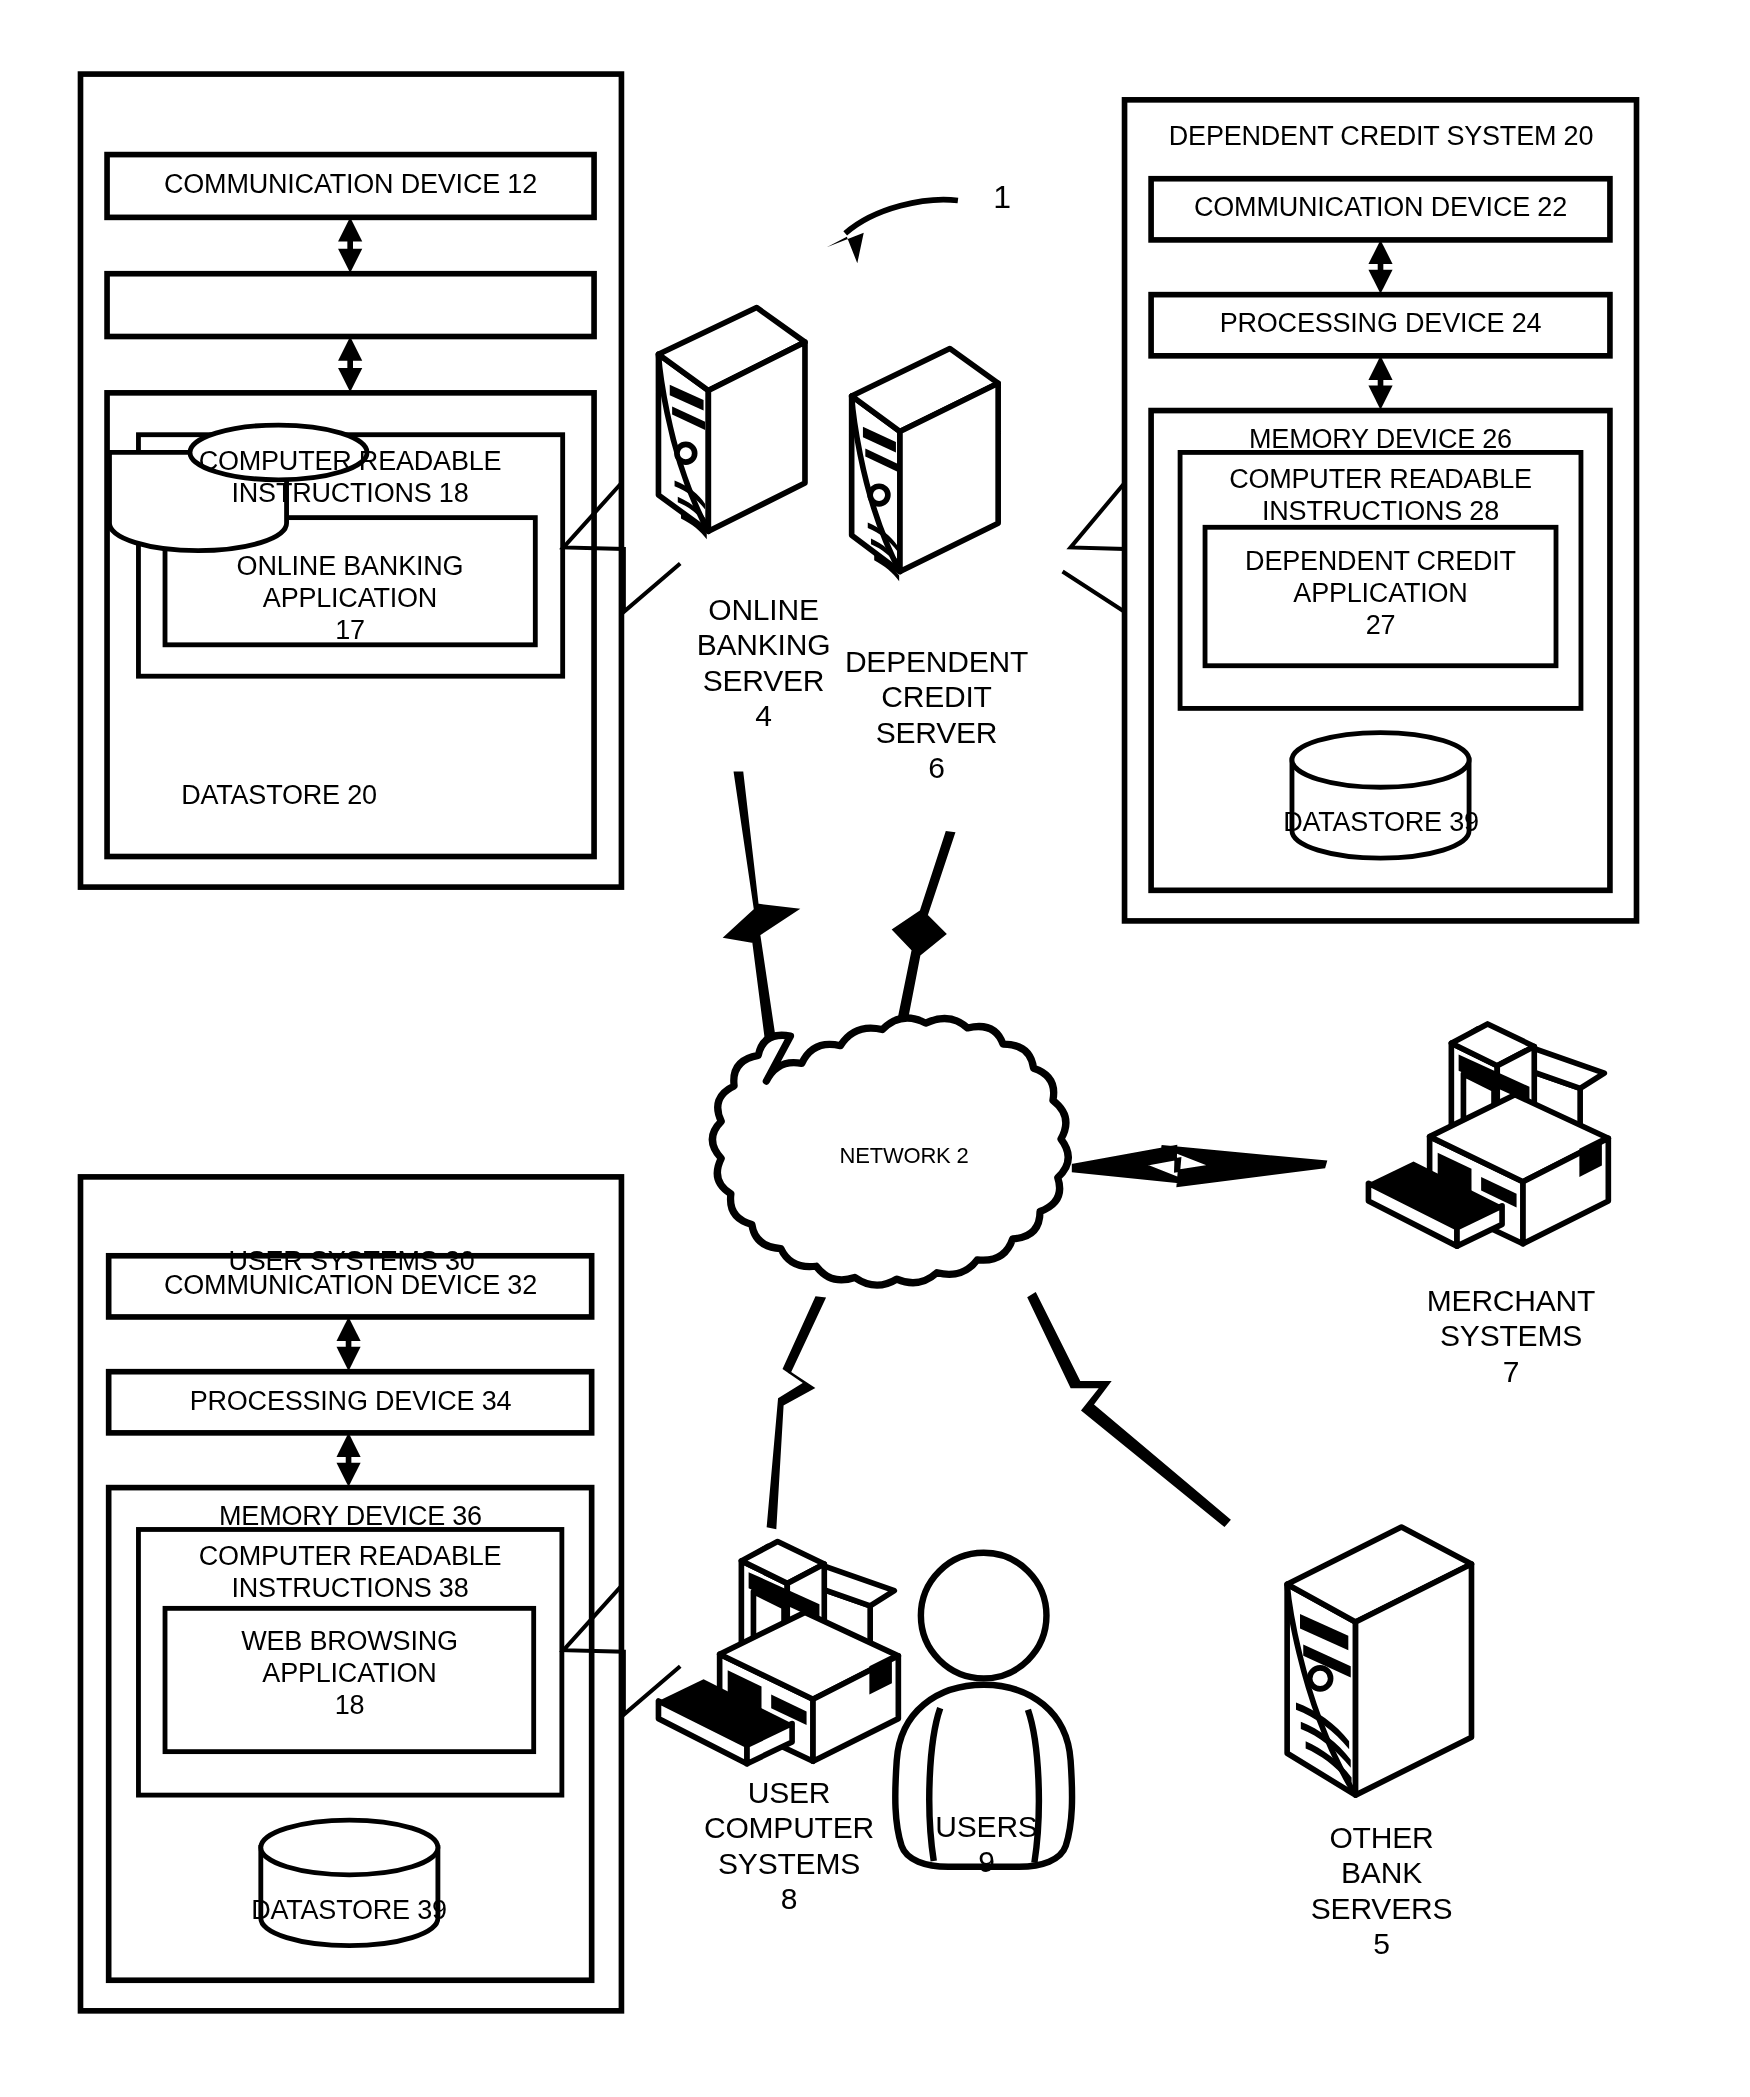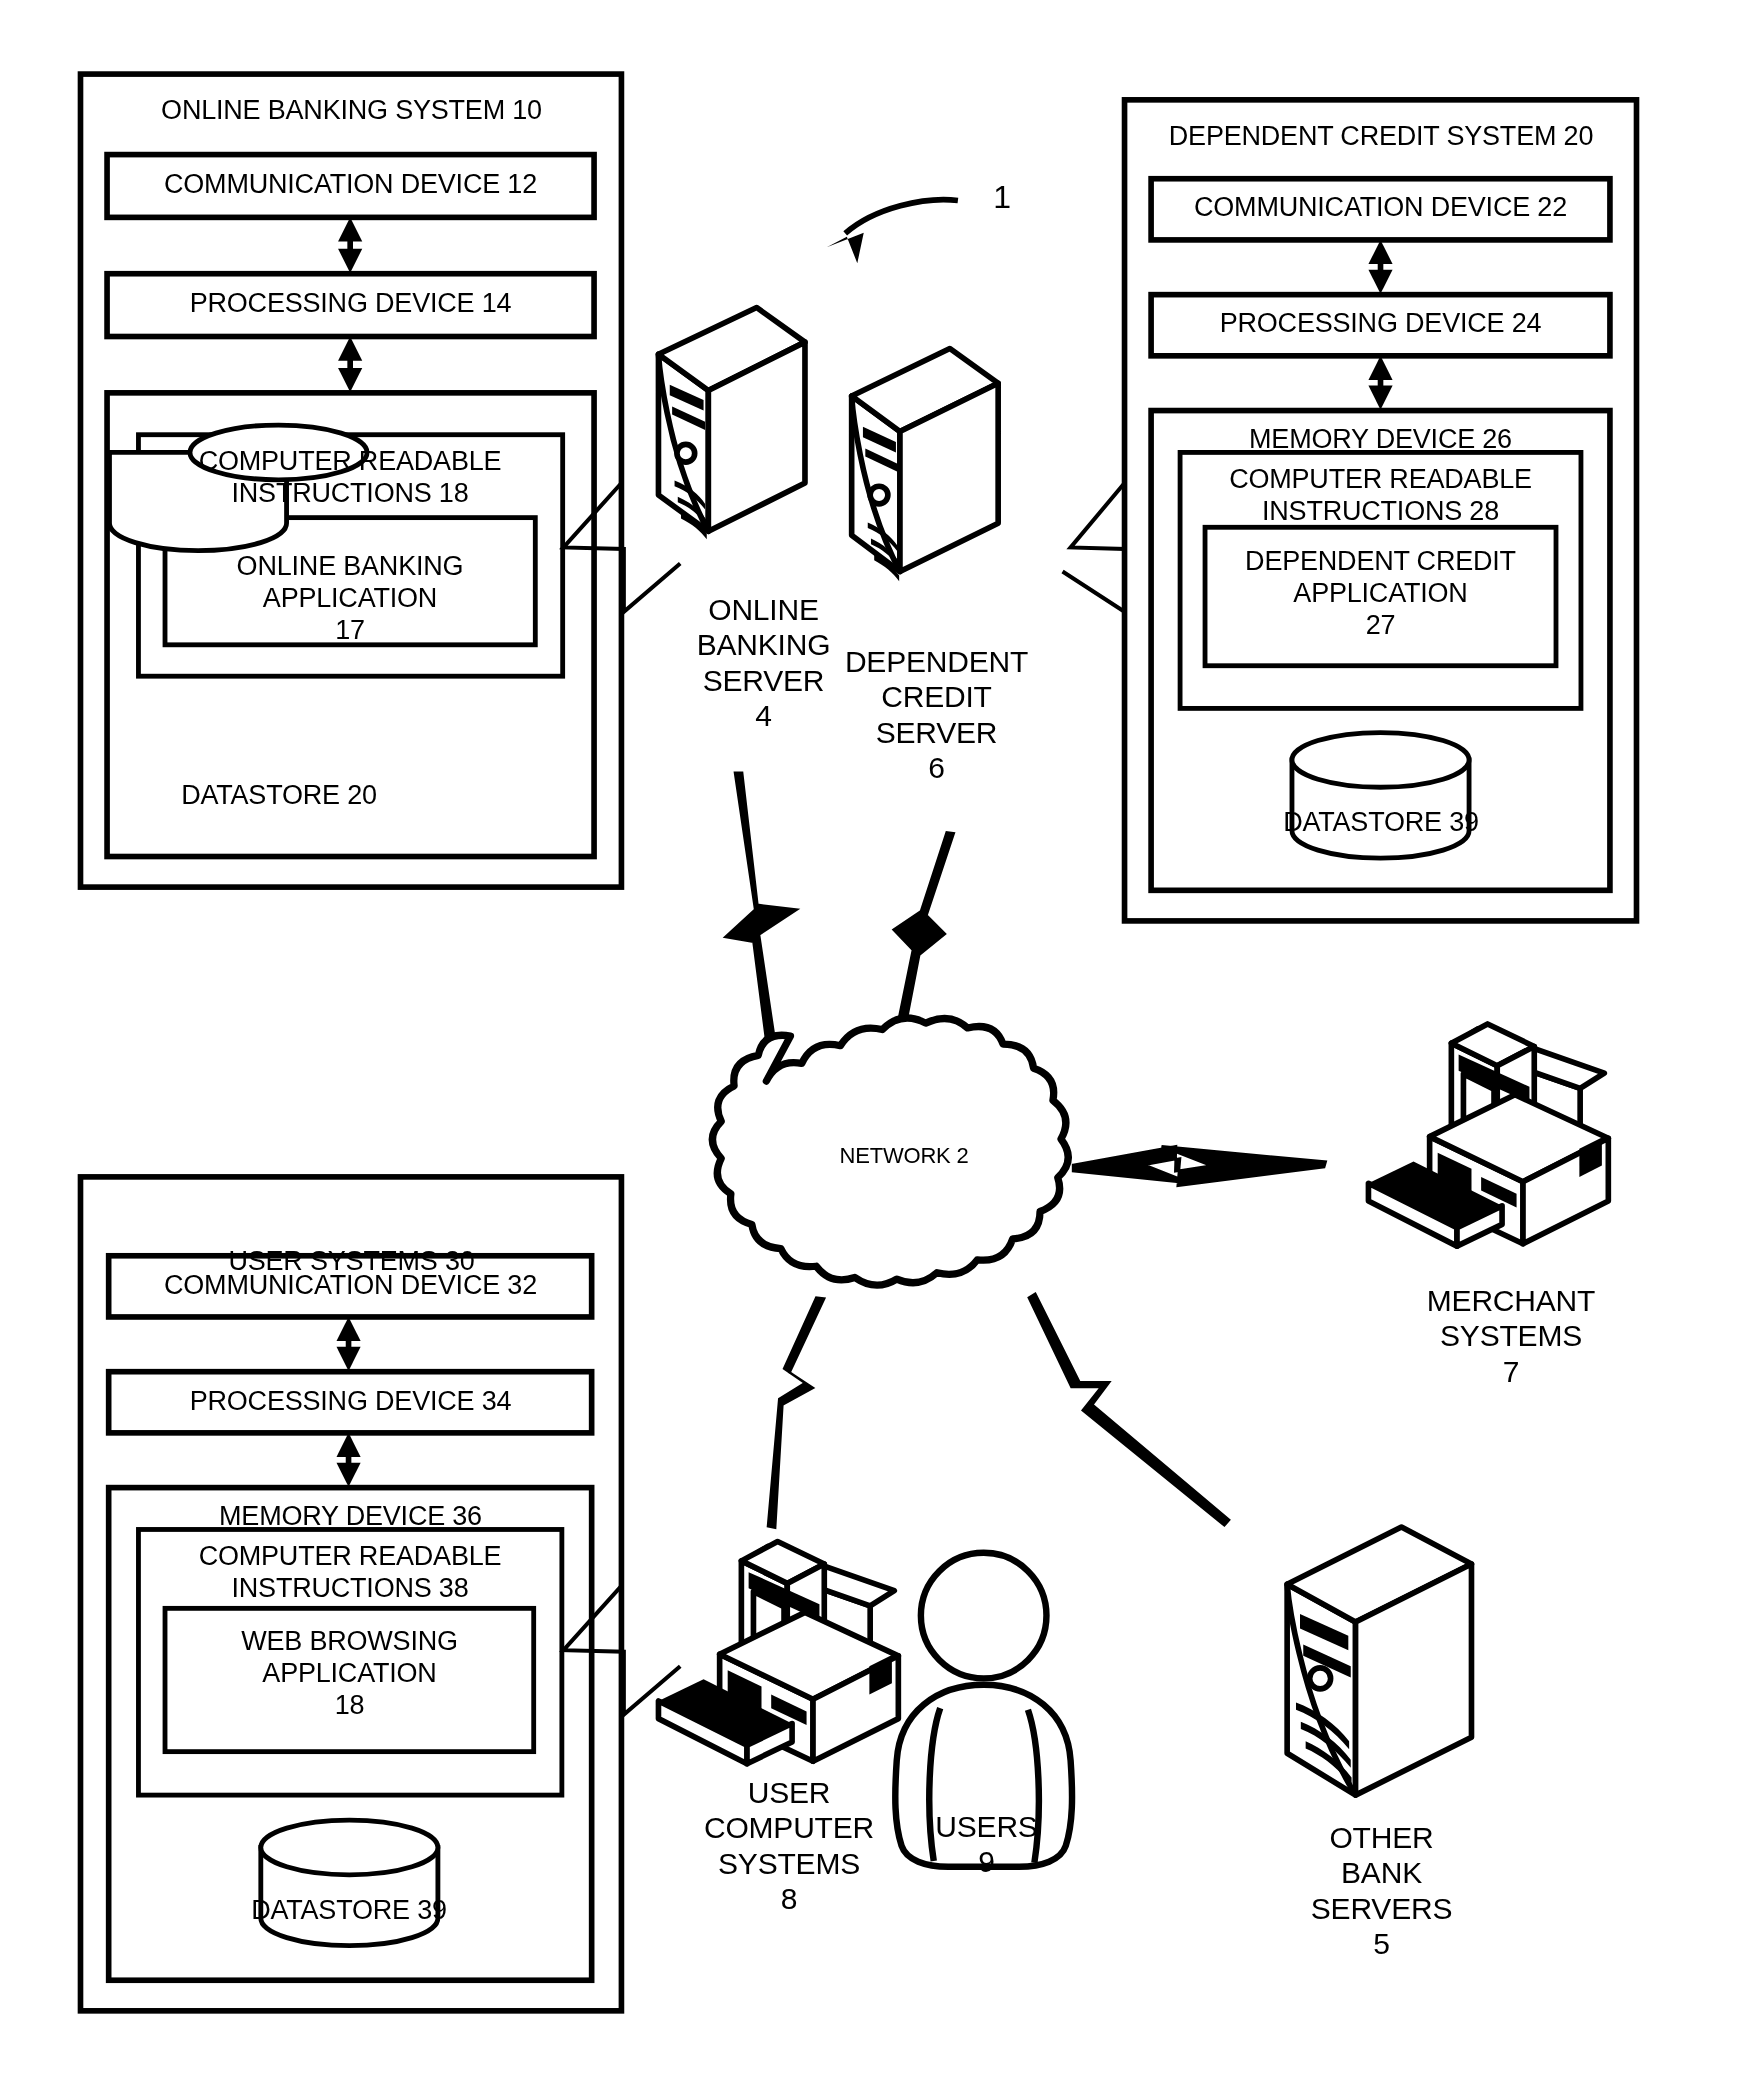--- a/index.html
+++ b/index.html
@@ -332,23 +332,21 @@
       <path class="devfill" d="M 1622 2163 C 1643 2172 1664 2188 1679 2208 L 1679 2218 C 1663 2197 1643 2181 1622 2172 Z"></path>
     </g>
 
     <g>
       <path class="arrowline" fill="none" stroke-width="11" d="M 1190 249 C 1150 244 1086 258 1050 290"></path>
       <polygon class="arrowhead" points="1027,307 1073,289 1065,327 1052,294"></polygon>
     </g>
 
   </svg>
 
-  <div class="lbl t-box" style="left:81px; top:95px; width:541px;">ONLINE BANKING SYSTEM 10</div>
   <div class="lbl t-box" style="left:107px; top:169px; width:487px;">COMMUNICATION DEVICE 12</div>
-  <div class="lbl t-box" style="left:107px; top:288px; width:487px;">PROCESSING DEVICE 14</div>
   <div class="lbl t-box" style="left:138px; top:446px; width:424px;">COMPUTER READABLE
 INSTRUCTIONS 18</div>
   <div class="lbl t-box" style="left:165px; top:535px; width:370px;margin-top:16px;">ONLINE BANKING
 APPLICATION
 17</div>
   <div class="lbl t-cyl" style="left:110px; top:780px; width:338px;">DATASTORE 20</div>
 
   <div class="lbl t-box" style="left:1125px; top:121px; width:512px;">DEPENDENT CREDIT SYSTEM 20</div>
   <div class="lbl t-box" style="left:1151px; top:192px; width:459px;">COMMUNICATION DEVICE 22</div>
   <div class="lbl t-box" style="left:1151px; top:308px; width:459px;">PROCESSING DEVICE 24</div>

